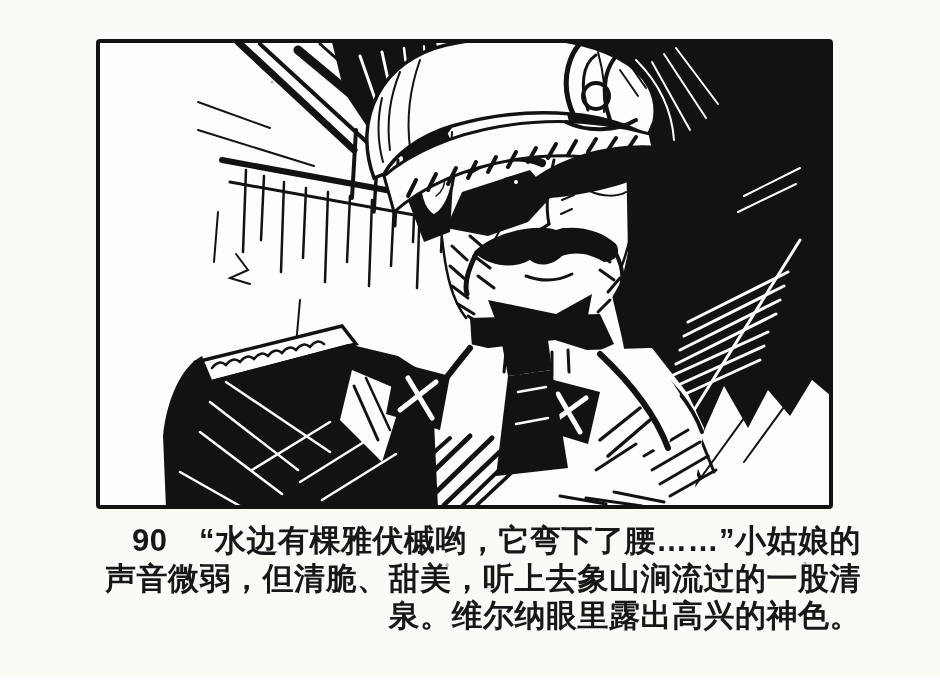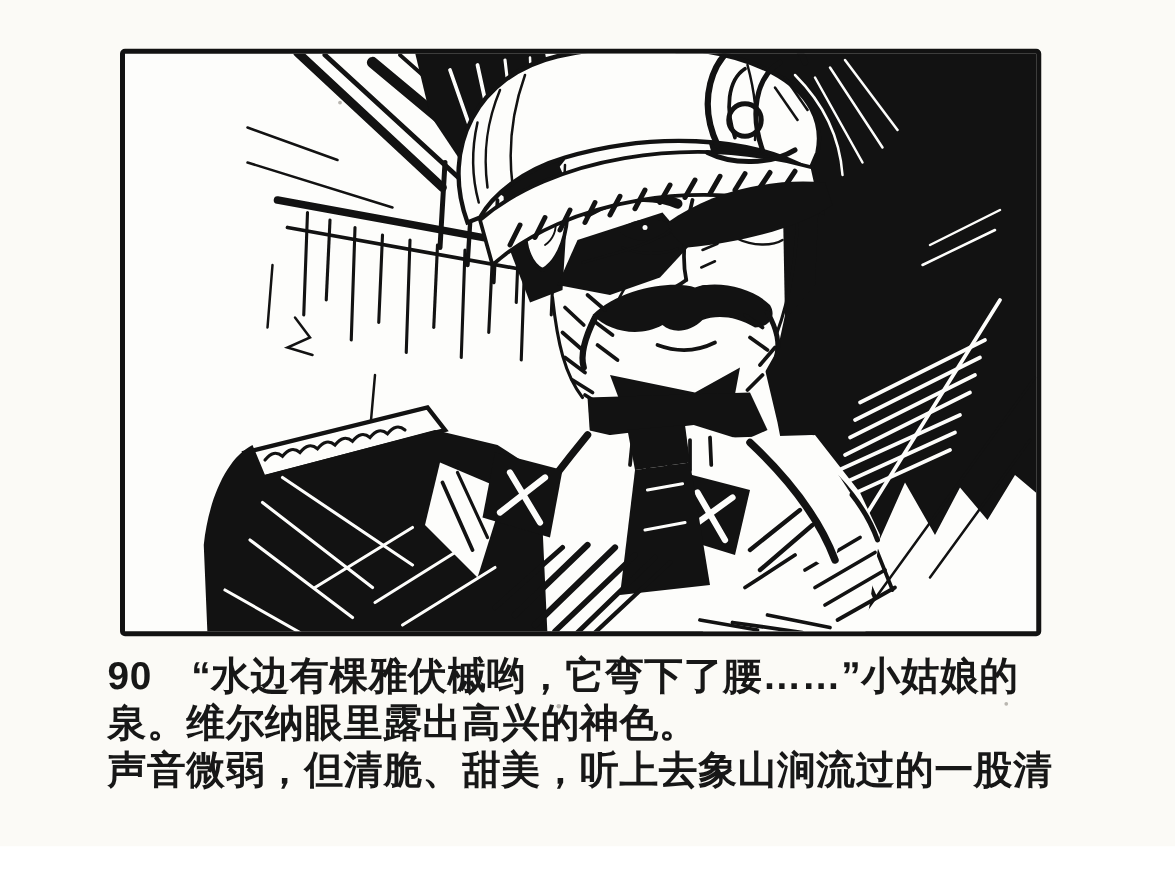--- a/index.html
+++ b/index.html
@@ -2,20 +2,21 @@
 <html><head>
 <meta charset="utf-8">
 <style>
   html,body{margin:0;padding:0;}
   .page{
     position:relative;
     width:940px;height:677px;
     background:#fbfaf6;
     overflow:hidden;
     font-family:"Liberation Sans", sans-serif;
+    text-align:right;
   }
   .art{position:absolute;left:0;top:0;width:940px;height:700px;}
   .ink{stroke:#121212;stroke-linecap:round;fill:none;}
   .fill{fill:#121212;stroke:none;}
   .wfill{fill:#fdfdfb;stroke:none;}
   .wink{stroke:#fdfdfb;stroke-linecap:round;fill:none;}
   .caption{
     position:absolute;left:86px;top:522px;width:775px;
     color:#171717;font-weight:700;
     font-size:31px;line-height:37.5px;letter-spacing:0.5px;
@@ -287,17 +288,17 @@
 
     <g fill="#b9b6b0">
       <circle cx="272" cy="82" r="1.5"></circle>
         <circle cx="447" cy="565" r="1.8"></circle>
         <circle cx="805" cy="563" r="1.5"></circle>
     </g>
   </svg>
 
   <div class="caption">
     <div class="caption-line">90　“水边有棵雅伏槭哟，它弯下了腰……”小姑娘的</div>
+    <div class="caption-line">声音微弱，但清脆、甜美，听上去象山涧流过的一股清</div>
     <div class="caption-line">泉。维尔纳眼里露出高兴的神色。</div>
-    <div class="caption-line">声音微弱，但清脆、甜美，听上去象山涧流过的一股清</div>
   </div>
 
 </div>
 
 </body></html>

